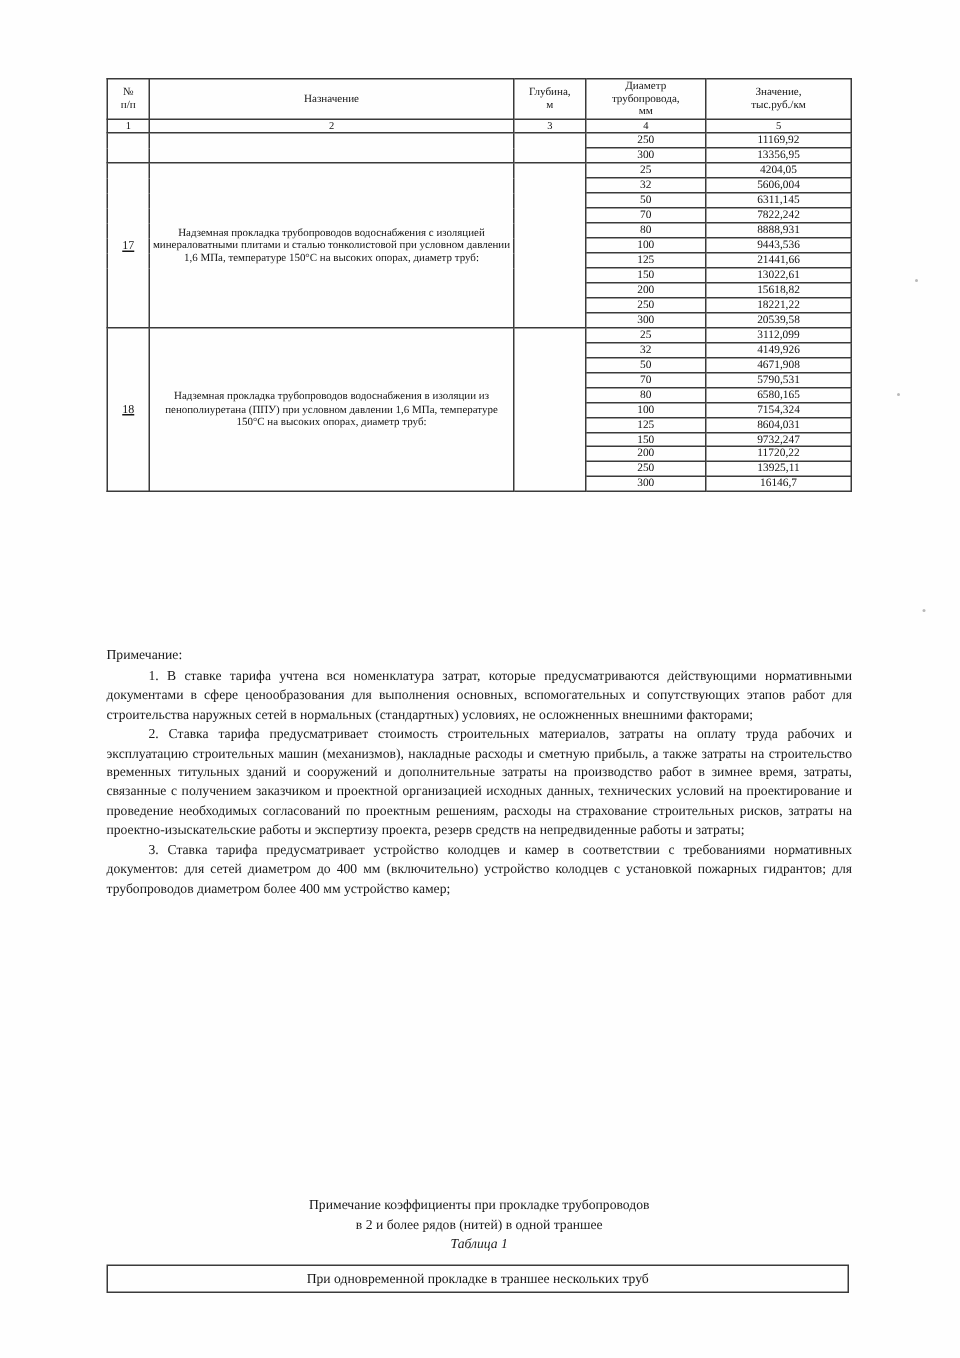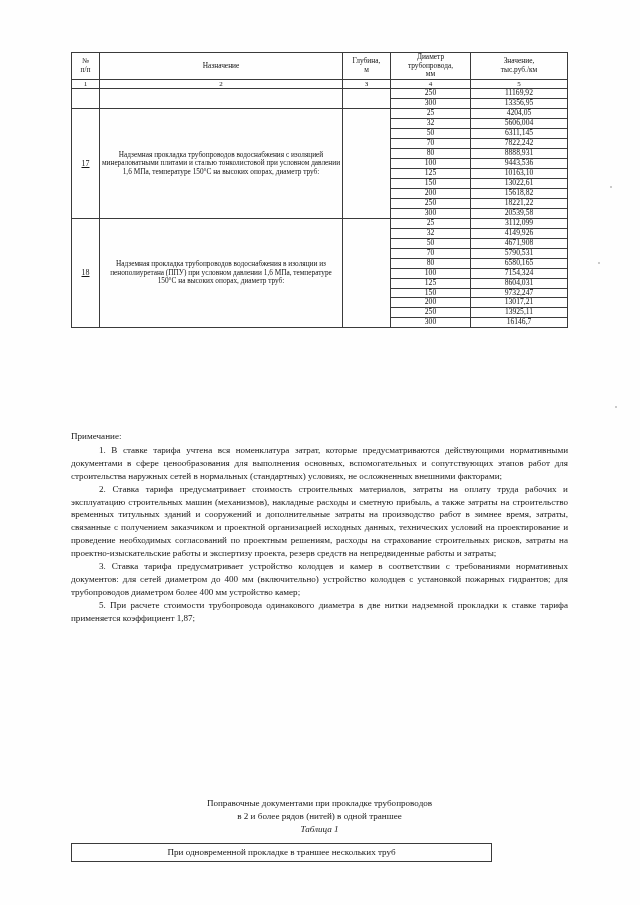--- a/index.html
+++ b/index.html
@@ -118,21 +118,21 @@
   }
   .tbl1-num {
     margin-top: 0px;
     font-style: italic;
   }
 
   .tbl1-box {
     position: absolute;
     left: 71px;
     top: 843px;
-    width: 421px;
+    width: 495px;
     border: 1px solid #3a3a3a;
     box-sizing: border-box;
     text-align: center;
     font-size: 9.1px;
     padding: 3px 0 4px;
     color: #161616;
   }
 
   
   .speck {
@@ -220,21 +220,21 @@
           <tr>
             <td class="cell-diam">80</td>
             <td class="cell-value">8888,931</td>
           </tr>
           <tr>
             <td class="cell-diam">100</td>
             <td class="cell-value">9443,536</td>
           </tr>
           <tr>
             <td class="cell-diam">125</td>
-            <td class="cell-value">10163,10</td>
+            <td class="cell-value">21441,66</td>
           </tr>
           <tr>
             <td class="cell-diam">150</td>
             <td class="cell-value">13022,61</td>
           </tr>
           <tr>
             <td class="cell-diam">200</td>
             <td class="cell-value">15618,82</td>
           </tr>
           <tr>
@@ -275,46 +275,45 @@
           <tr>
             <td class="cell-diam">125</td>
             <td class="cell-value">8604,031</td>
           </tr>
           <tr>
             <td class="cell-diam">150</td>
             <td class="cell-value">9732,247</td>
           </tr>
           <tr>
             <td class="cell-diam">200</td>
-            <td class="cell-value">13017,21</td>
+            <td class="cell-value">11720,22</td>
           </tr>
           <tr>
             <td class="cell-diam">250</td>
             <td class="cell-value">13925,11</td>
           </tr>
           <tr>
             <td class="cell-diam">300</td>
             <td class="cell-value">16146,7</td>
           </tr>
         </tbody>
     </table>
   </div>
 
   <div class="notes">
     <div class="note-title">Примечание:</div>
     <div id="notes-list">
         <p>1. В ставке тарифа учтена вся номенклатура затрат, которые предусматриваются действующими нормативными документами в сфере ценообразования для выполнения основных, вспомогательных и сопутствующих этапов работ для строительства наружных сетей в нормальных (стандартных) условиях, не осложненных внешними факторами;</p>
         <p>2. Ставка тарифа предусматривает стоимость строительных материалов, затраты на оплату труда рабочих и эксплуатацию строительных машин (механизмов), накладные расходы и сметную прибыль, а также затраты на строительство временных титульных зданий и сооружений и дополнительные затраты на производство работ в зимнее время, затраты, связанные с получением заказчиком и проектной организацией исходных данных, технических условий на проектирование и проведение необходимых согласований по проектным решениям, расходы на страхование строительных рисков, затраты на проектно-изыскательские работы и экспертизу проекта, резерв средств на непредвиденные работы и затраты;</p>
         <p>3. Ставка тарифа предусматривает устройство колодцев и камер в соответствии с требованиями нормативных документов: для сетей диаметром до 400 мм (включительно) устройство колодцев с установкой пожарных гидрантов; для трубопроводов диаметром более 400 мм устройство камер;</p>
-        <p>5. При расчете стоимости трубопровода одинакового диаметра в две нитки надземной прокладки к ставке тарифа применяется коэффициент 1,87;</p>
       </div>
   </div>
 
   <div class="tbl1-caption">
-    <div>Поправочные документами при прокладке трубопроводов</div>
+    <div>Примечание коэффициенты при прокладке трубопроводов</div>
     <div>в 2 и более рядов (нитей) в одной траншее</div>
     <div class="tbl1-num">Таблица 1</div>
   </div>
 
   <div class="tbl1-box">При одновременной прокладке в траншее нескольких труб</div>
 
   <span class="speck" style="left:610px; top:186px;"></span>
   <span class="speck" style="left:615px; top:406px;"></span>
   <span class="speck" style="left:598px; top:262px;"></span>
 </div>

